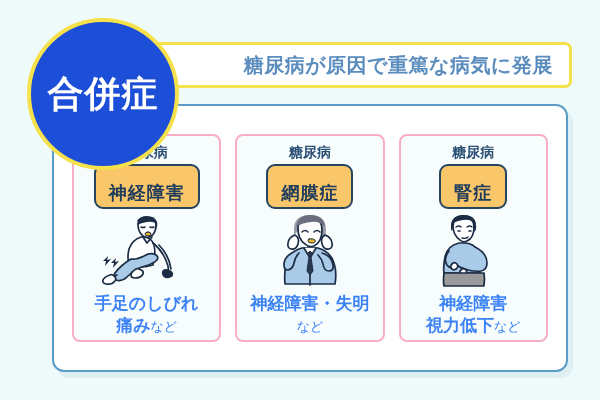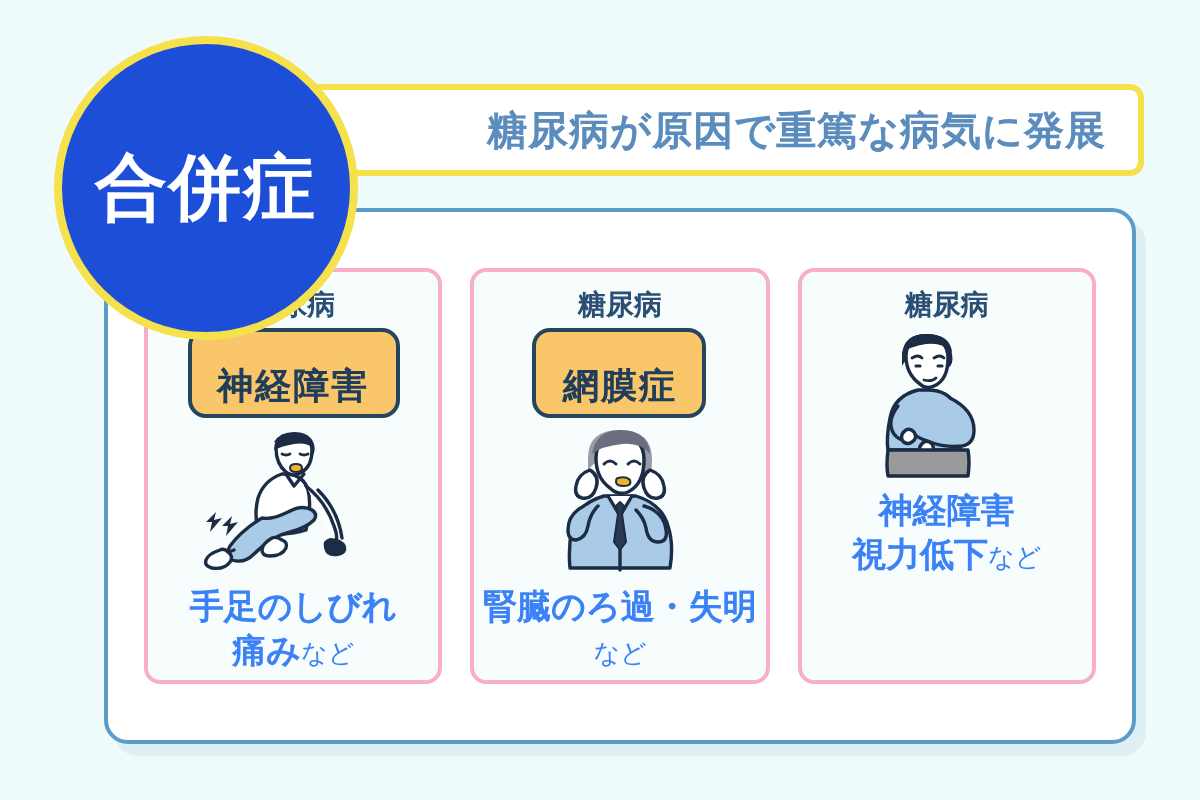--- a/index.html
+++ b/index.html
@@ -246,29 +246,30 @@
               <path d="M60 40 q10 3 11 12 q1 6 -4 6 q-5 0-6-7 q-1-5 -5-9" fill="#a9cbe8"></path>
 
               <path d="M33 22 q-6 2 -7 8 q-1 5 3 6 q5 1 7-5 q2-6 -3-9z" fill="#ffffff"></path>
               <path d="M63 22 q6 2 7 8 q1 5 -3 6 q-5 1 -7-5 q-2-6 3-9z" fill="#ffffff"></path>
 
               <path d="M48 62 l0 10"></path>
             </g>
           </svg>
         </div>
         <div class="card-desc">
-          <div>腎臓のろ過・失明</div>
+          <div>神経障害・失明</div>
           <div>
             <span></span><span class="small">など</span>
           </div>
         </div>
       </div>
 
       <div class="card">
         <div class="card-eyebrow">糖尿病</div>
+        <div class="card-badge">腎症</div>
         <div class="card-illustration">
           <svg width="88" height="74" viewBox="0 0 88 74">
             <g fill="none" stroke="#1b2c44" stroke-width="1.7" stroke-linecap="round" stroke-linejoin="round">
 
               <path d="M22 12 q1-10 12-10 q12 0 13 10 q1 5 -2 7 q-3-7 -11-7 q-9 0-12 6z" fill="#1b2c44" stroke="none"></path>
 
               <path d="M24 13 q0-9 10-9 q11 0 11 10 q0 11 -7 14 q-4 2 -7-1 q-7-5 -7-14z" fill="#ffffff"></path>
 
               <path d="M22 12 q2-10 12-10 q12 0 13 9 q-5-5 -13-4 q-8 1 -12 5z" fill="#1b2c44" stroke="none"></path>
 

